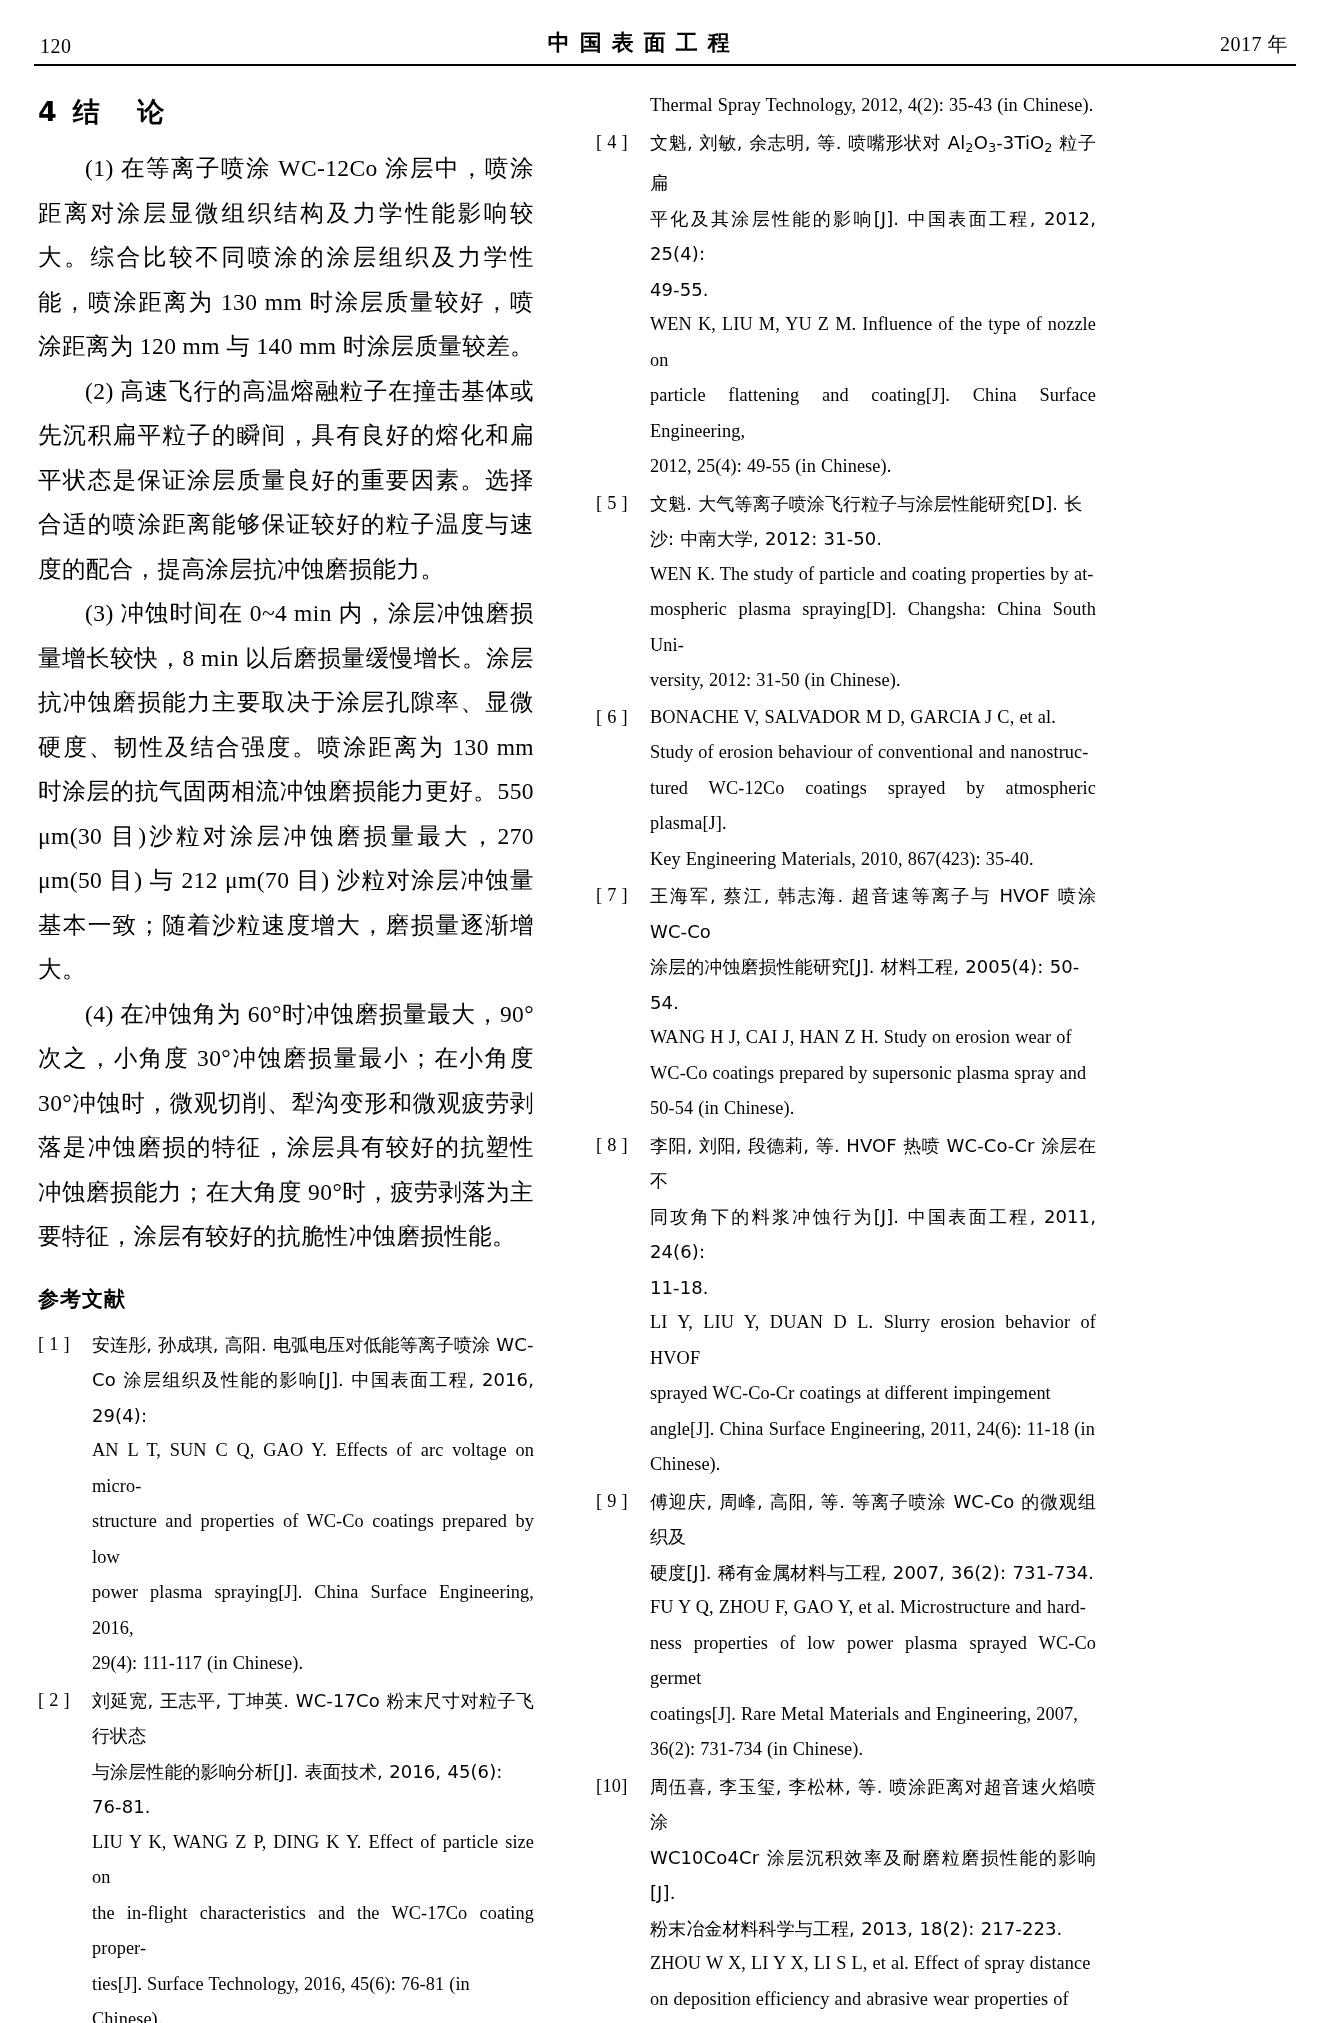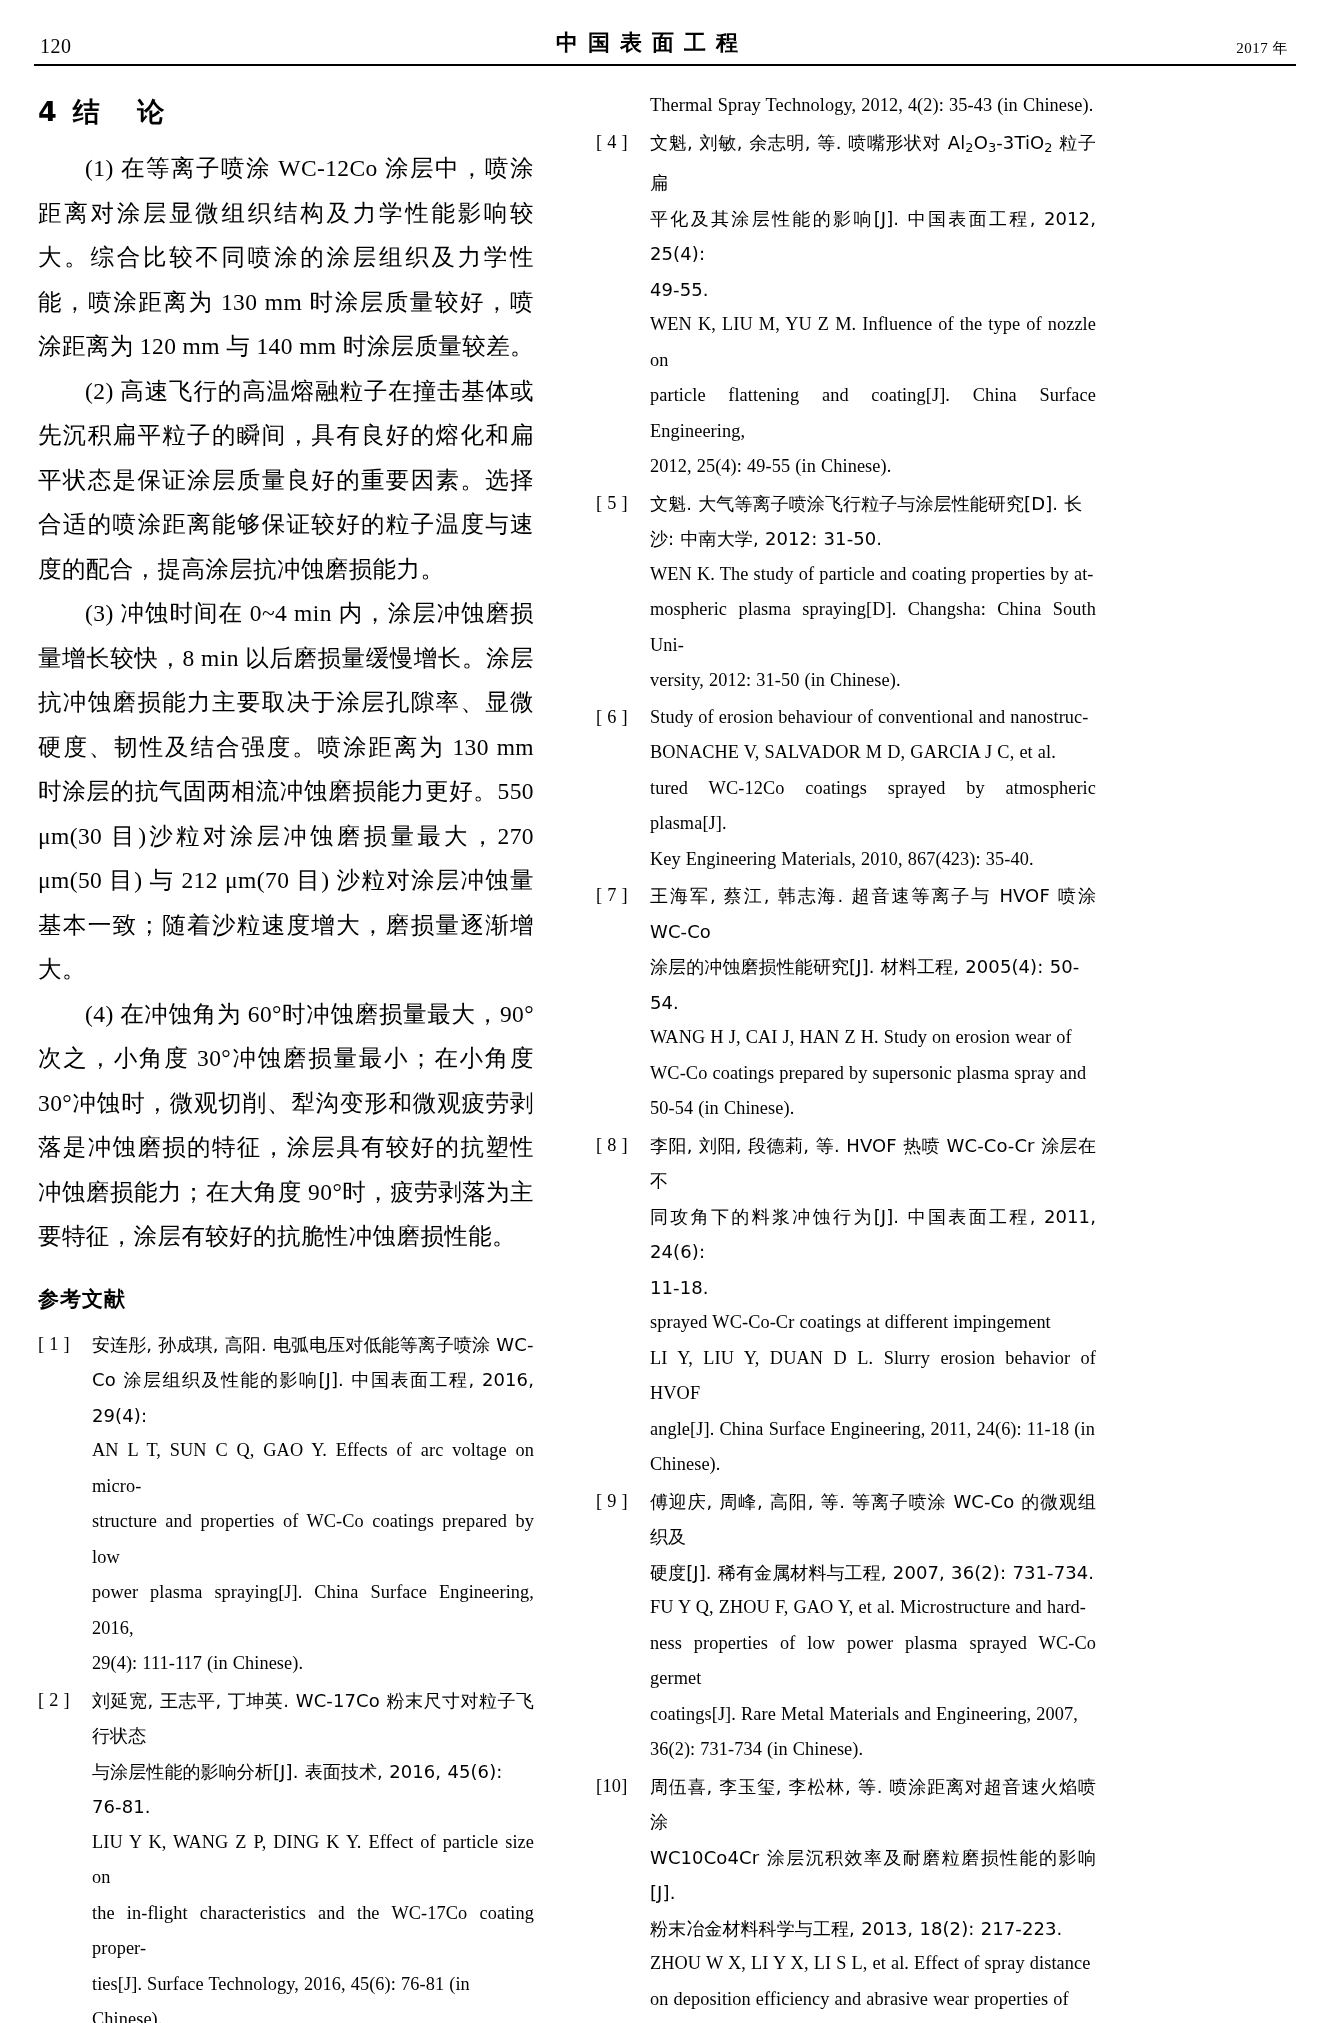--- a/index.html
+++ b/index.html
@@ -38,21 +38,21 @@
     letter-spacing: 0.5px;
   }
   .hdr-journal {
     font-family: Liberation Sans, sans-serif;
     font-weight: bold;
     font-size: 22px;
     letter-spacing: 10px;
     padding-right: 4px;
   }
   .hdr-year {
-    font-size: 15px;
+    font-size: 20px;
     letter-spacing: 0.5px;
   }
   .header-rule {
     border: 0;
     border-top: 2.2px solid #000;
     margin: 6px 0 0 0;
   }
 
   
   .columns {
@@ -229,44 +229,44 @@
               <div class="ref-line cn">文魁. 大气等离子喷涂飞行粒子与涂层性能研究[D]. 长</div>
               <div class="ref-line cn last">沙: 中南大学, 2012: 31-50.</div>
               <div class="ref-line en">WEN K. The study of particle and coating properties by at-</div>
               <div class="ref-line en">mospheric plasma spraying[D]. Changsha: China South Uni-</div>
               <div class="ref-line en last">versity, 2012: 31-50 (in Chinese).</div>
             </span>
           </li>
           <li class="ref-item">
             <span class="ref-num">[ 6 ]</span>
             <span class="ref-body">
+              <div class="ref-line en">BONACHE V, SALVADOR M D, GARCIA J C, et al.</div>
               <div class="ref-line en">Study of erosion behaviour of conventional and nanostruc-</div>
-              <div class="ref-line en">BONACHE V, SALVADOR M D, GARCIA J C, et al.</div>
               <div class="ref-line en">tured WC-12Co coatings sprayed by atmospheric plasma[J].</div>
               <div class="ref-line en last">Key Engineering Materials, 2010, 867(423): 35-40.</div>
             </span>
           </li>
           <li class="ref-item">
             <span class="ref-num">[ 7 ]</span>
             <span class="ref-body">
               <div class="ref-line cn">王海军, 蔡江, 韩志海. 超音速等离子与 HVOF 喷涂 WC-Co</div>
               <div class="ref-line cn last">涂层的冲蚀磨损性能研究[J]. 材料工程, 2005(4): 50-54.</div>
               <div class="ref-line en">WANG H J, CAI J, HAN Z H. Study on erosion wear of</div>
               <div class="ref-line en">WC-Co coatings prepared by supersonic plasma spray and</div>
               <div class="ref-line en last">50-54 (in Chinese).</div>
             </span>
           </li>
           <li class="ref-item">
             <span class="ref-num">[ 8 ]</span>
             <span class="ref-body">
               <div class="ref-line cn">李阳, 刘阳, 段德莉, 等. HVOF 热喷 WC-Co-Cr 涂层在不</div>
               <div class="ref-line cn">同攻角下的料浆冲蚀行为[J]. 中国表面工程, 2011, 24(6):</div>
               <div class="ref-line cn last">11-18.</div>
+              <div class="ref-line en">LI Y, LIU Y, DUAN D L. Slurry erosion behavior of HVOF</div>
               <div class="ref-line en">sprayed WC-Co-Cr coatings at different impingement</div>
-              <div class="ref-line en">LI Y, LIU Y, DUAN D L. Slurry erosion behavior of HVOF</div>
               <div class="ref-line en">angle[J]. China Surface Engineering, 2011, 24(6): 11-18 (in</div>
               <div class="ref-line en last">Chinese).</div>
             </span>
           </li>
           <li class="ref-item">
             <span class="ref-num">[ 9 ]</span>
             <span class="ref-body">
               <div class="ref-line cn">傅迎庆, 周峰, 高阳, 等. 等离子喷涂 WC-Co 的微观组织及</div>
               <div class="ref-line cn last">硬度[J]. 稀有金属材料与工程, 2007, 36(2): 731-734.</div>
               <div class="ref-line en">FU Y Q, ZHOU F, GAO Y, et al. Microstructure and hard-</div>

